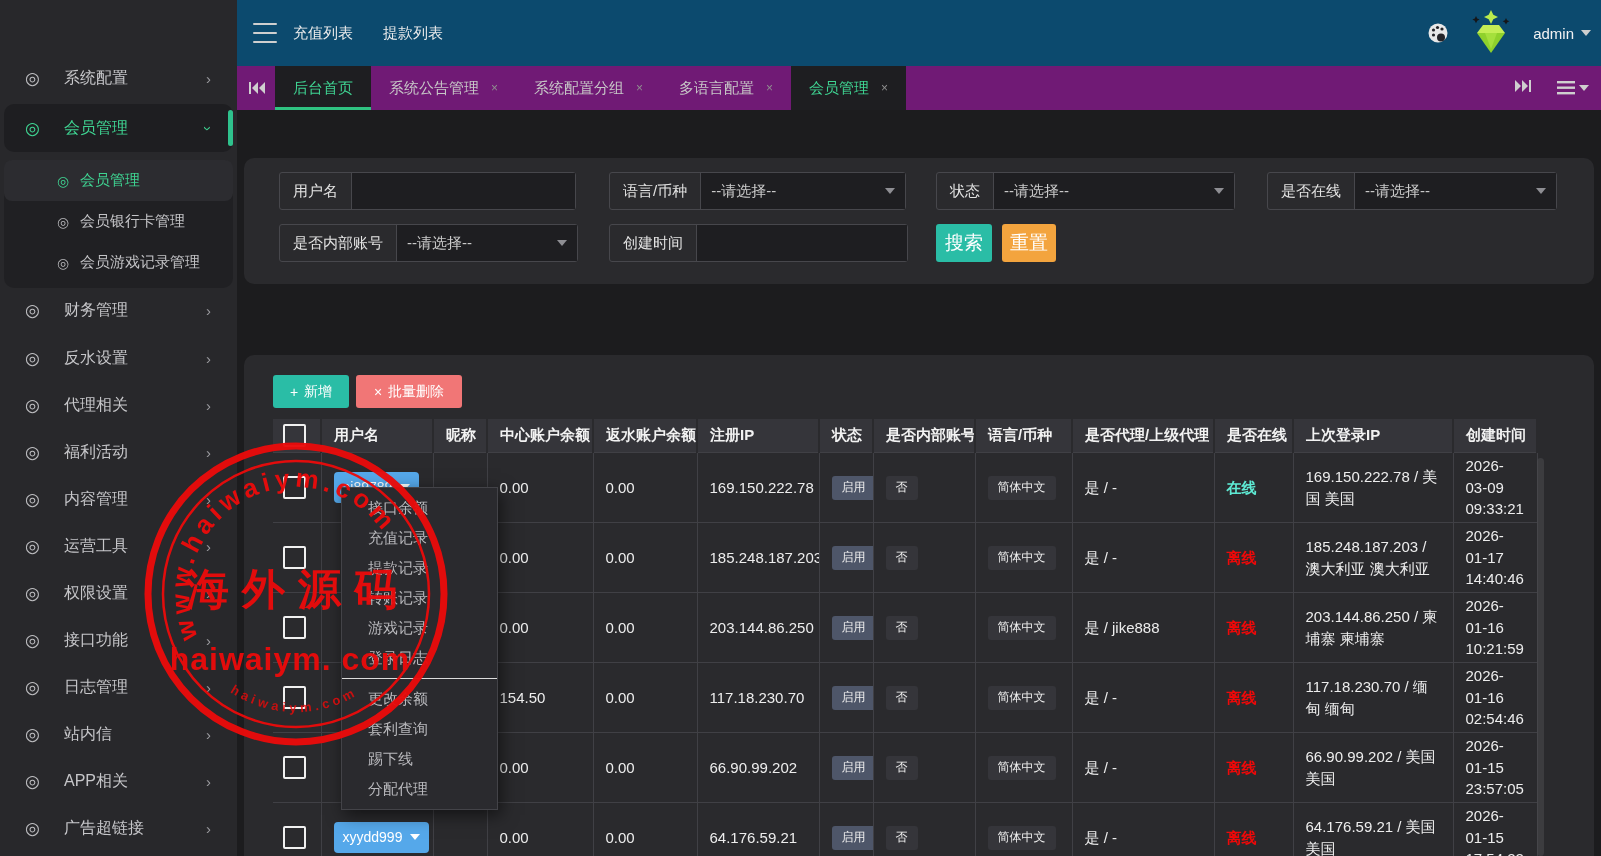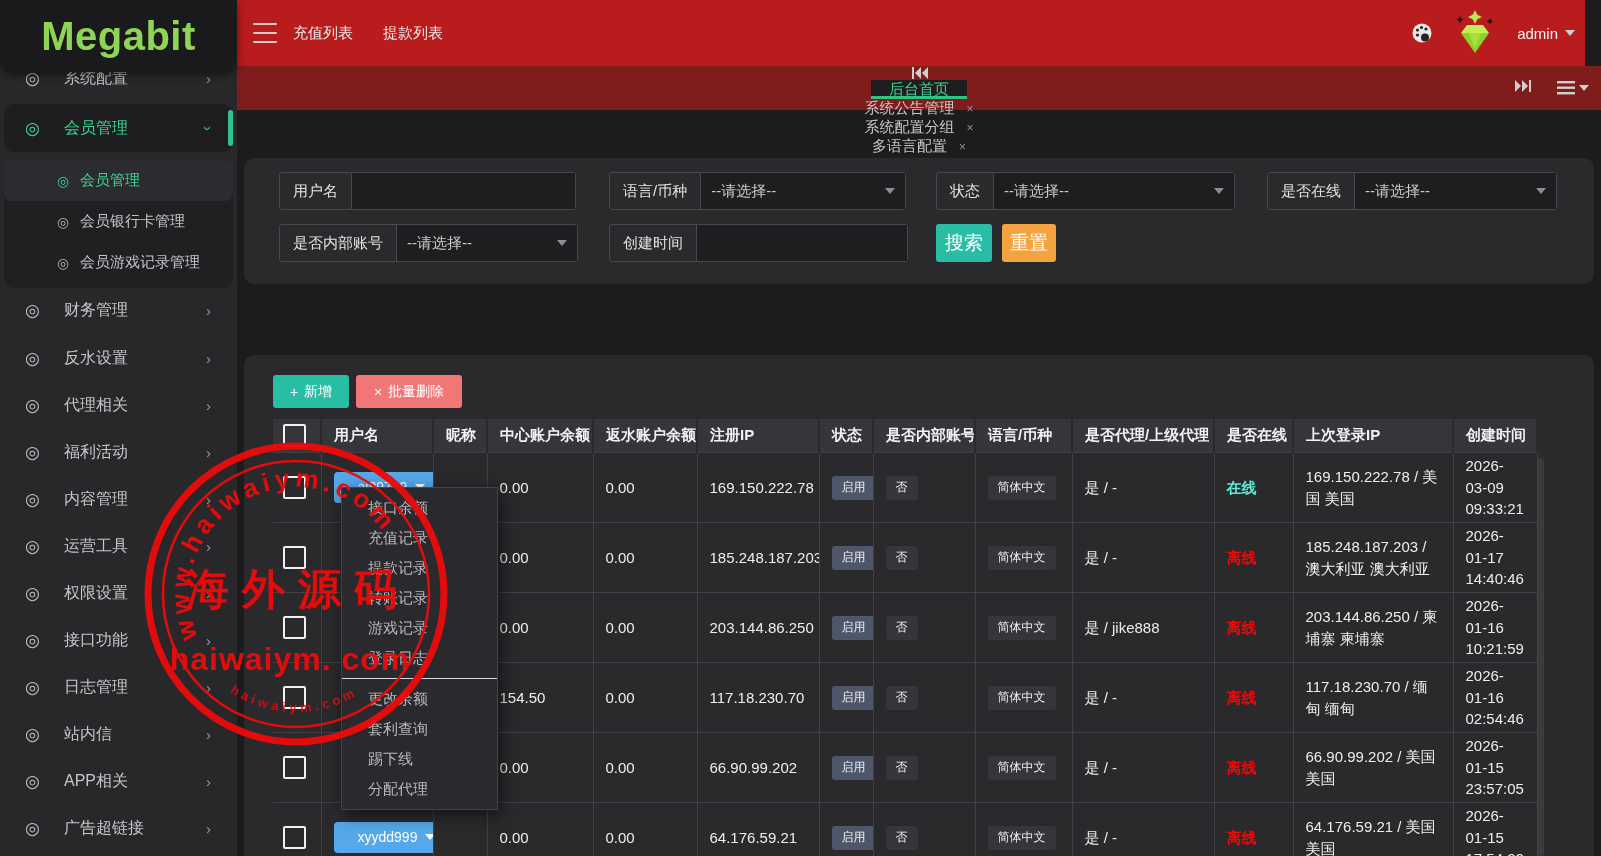--- a/index.html
+++ b/index.html
@@ -1,20 +1,20 @@
 <!DOCTYPE html>
 <html><head>
 <meta charset="utf-8">
 <style>
   html,body{margin:0;padding:0;background:#111;}
   #app{position:relative;width:1601px;height:856px;overflow:hidden;background:#1c1c1e;
        font-family:"Liberation Sans",sans-serif;color:#ddd;}
 
   
-  .topbar{position:absolute;left:237px;right:16px;top:0;height:66px;background:#b91c1c;}
+  .topbar{position:absolute;left:237px;right:0;top:0;height:66px;background:#0c4a6e;}
   .hamburger{position:absolute;left:16px;top:23px;width:24px;height:20px;display:flex;flex-direction:column;justify-content:space-between;cursor:pointer;}
   .hamburger span{display:block;height:2px;background:#cfcfcf;border-radius:1px;}
   .topnav{position:absolute;left:56px;top:0;height:66px;display:flex;align-items:center;gap:30px;}
   .topnav .nav-item{font-size:15px;color:#ececec;cursor:pointer;}
   .topbar-right{position:absolute;right:10px;top:0;height:66px;display:flex;align-items:center;gap:20px;}
   .admin-wrap{display:flex;align-items:center;gap:7px;color:#f2f2f2;font-size:15px;cursor:pointer;}
   .caret-down{width:0;height:0;border-left:5px solid transparent;border-right:5px solid transparent;border-top:6px solid #cfcfcf;}
 
   
   .logo-box{position:absolute;left:0;top:0;width:237px;height:72px;background:#1a1a1d;z-index:40;
@@ -32,21 +32,21 @@
   .side-active-group .accent{position:absolute;right:0;top:6px;bottom:6px;width:5px;border-radius:3px;background:#2fc28d;}
   .green-txt{color:#3fd492 !important;}
   .subpanel{position:absolute;left:4px;right:4px;background:#202023;border-radius:10px;}
   .sub-item{position:relative;height:41px;display:flex;align-items:center;color:#c3c3c6;font-size:15px;cursor:pointer;}
   .sub-item .oicon{position:absolute;left:53px;font-size:14px;color:#b5b5b8;}
   .sub-item .slabel{position:absolute;left:76px;}
   .sub-item.active{background:#2c2c30;border-radius:8px;}
   .chev-down{display:inline-block;transform:rotate(90deg);}
 
   
-  .tabbar{position:absolute;left:237px;right:0;top:66px;height:44px;background:#7f1d1d;display:flex;align-items:center;flex-direction:column;}
+  .tabbar{position:absolute;left:237px;right:0;top:66px;height:44px;background:#701a75;display:flex;align-items:center;}
   .tabbar .pin{margin:0 10px 0 12px;cursor:pointer;display:flex;align-items:center;}
   .tab{height:44px;display:flex;align-items:center;gap:12px;padding:0 18px;font-size:15px;color:#c7c7c7;cursor:pointer;}
   .tab .x{color:#8f8f8f;font-size:12px;cursor:pointer;}
   .tab.hl{background:#1e1e21;color:#3fd492;}
   .tab.underlined{box-shadow:inset 0 -3px 0 #2fc281;}
   .tabbar-right{position:absolute;right:12px;top:0;height:44px;display:flex;align-items:center;gap:26px;}
 
   
   .panel-head{position:absolute;left:244px;top:110px;width:1350px;height:38px;background:#2a2a2d;
               border-radius:0 0 10px 10px;display:flex;align-items:center;}
@@ -77,21 +77,21 @@
   .grid th{height:33px;background:#35353a;font-weight:bold;font-size:15px;color:#f2f2f2;text-align:left;
            padding:0 12px;border-right:2px solid #2a2a2d;white-space:nowrap;overflow:hidden;}
   .grid td{height:69px;font-size:15px;color:#ededed;padding:0 12px;border-right:1px solid #404045;
            border-top:1px solid #404045;vertical-align:middle;line-height:1.45;overflow:hidden;}
   .cbx{width:19px;height:19px;border:2px solid #f0f0f0;border-radius:2px;cursor:pointer;}
   .badge{display:inline-block;padding:3px 10px;border-radius:3px;font-size:12px;background:#35353a;color:#efefef;white-space:nowrap;}
   .badge.en{background:#4e5669;}
   .st-online{color:#5eead4;font-weight:bold;}
   .st-offline{color:#ef0808;font-weight:bold;}
   .user-btn{display:inline-flex;align-items:center;gap:8px;background:#55a8ea;color:#fff;font-size:14px;
-            padding:5px 24px;border-radius:4px;cursor:pointer;white-space:nowrap;}
+            padding:5px 9px;border-radius:4px;cursor:pointer;white-space:nowrap;}
   .user-btn .caret-down{border-top-color:#fff;}
   .vscroll{position:absolute;left:1537px;top:458px;width:7px;height:398px;background:#4a4a4f;border-radius:4px;opacity:.55;}
 
   
   .ctx{position:absolute;left:341px;top:487px;width:157px;height:323px;background:#2a2a2e;border:1px solid #434348;
        box-shadow:3px 5px 16px rgba(0,0,0,.55);z-index:50;box-sizing:border-box;padding-top:5px;}
   .ctx-item{height:30px;line-height:30px;padding-left:26px;font-size:15px;color:#b9b9bd;cursor:pointer;white-space:nowrap;}
   .ctx-div{border-top:1px solid #dcdcdc;margin:5px 0;}
 
   
@@ -222,23 +222,20 @@
         <polygon points="8,23 36,23 22,43" fill="#8fd12c"></polygon>
         <polygon points="16,23 28,23 22,39" fill="#a5e03c"></polygon>
       </svg>
       <div class="admin-wrap">
         <span>admin</span>
         <span class="caret-down"></span>
       </div>
     </div>
   </header>
 
-  <div class="logo-box">
-    <span class="logo-text">Megabit</span>
-  </div>
 
   <div class="tabbar">
     <span class="pin">
       <svg width="16" height="14" viewBox="0 0 16 14">
           <rect x="0" y="1" width="2" height="12" fill="#cfcfcf"></rect>
           <path d="M9 1 3 7l6 6z" fill="#cfcfcf"></path>
           <path d="M16 1l-6 6 6 6z" fill="#cfcfcf"></path>
         </svg>
     </span>
     <div class="tab hl underlined">

